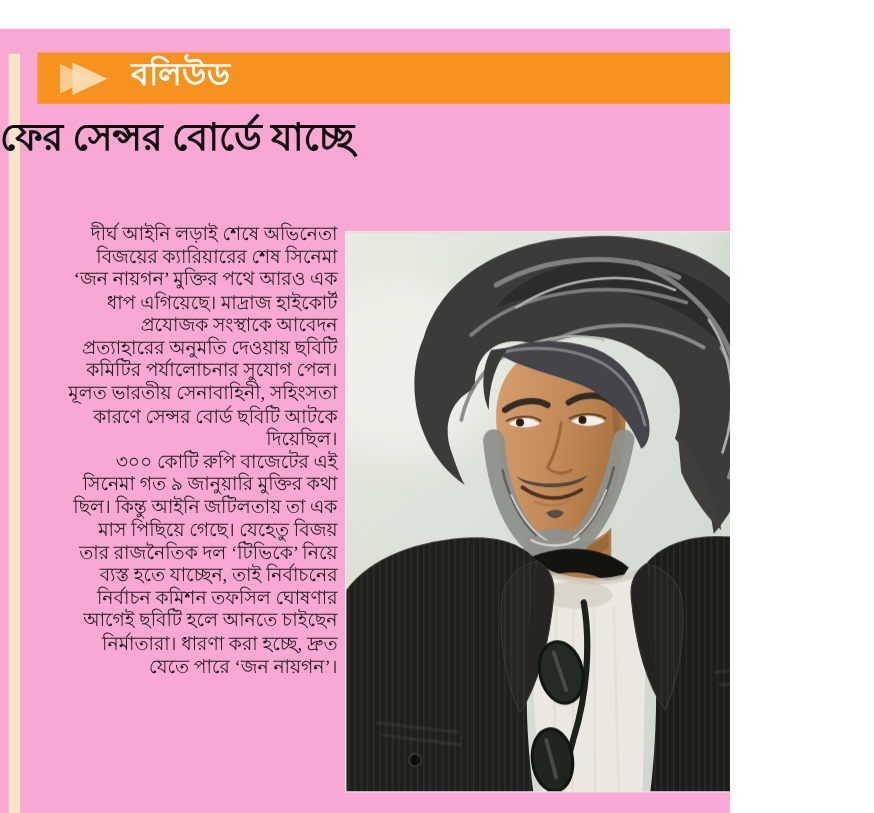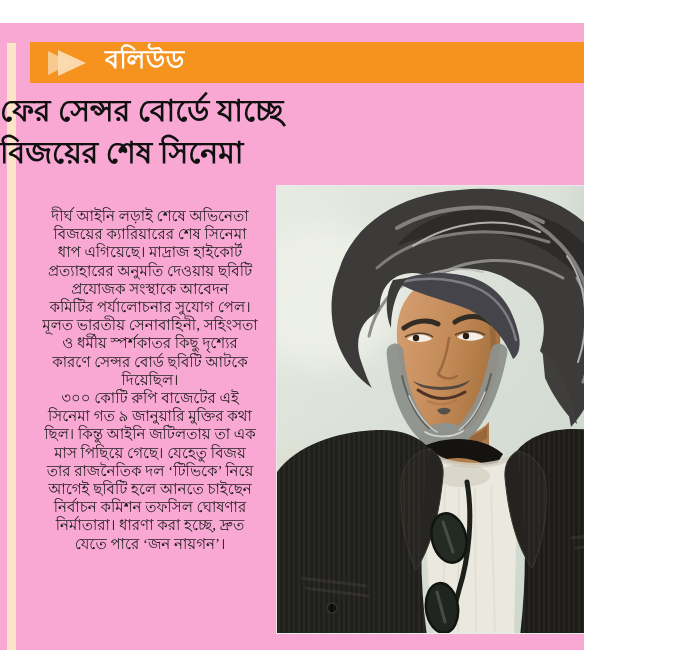--- a/index.html
+++ b/index.html
@@ -36,22 +36,22 @@
     letter-spacing: 0.5px;
     padding-bottom: 3px;
   }
   .headline {
     position: absolute; left: 0; top: 67px; width: 699px;
     text-align: left;
     color: #101010;
     font-size: 30px; line-height: 42px; font-weight: 600;
   }
   .article {
-    position: absolute; left: 30px; top: 184px; width: 240px;
-    text-align: center;
+    position: absolute; left: 30px; top: 156px; width: 240px;
+    text-align: right;
     color: #1c1c1c;
     font-size: 15px; line-height: 18.2px;
   }
   .article-line { min-height: 18.2px; }
   .photo {
     position: absolute; left: 277px; top: 163px;
     width: 398px; height: 447px;
     background: #dfe5dc;
     outline: 1px solid #e9e9e9;
   }
@@ -67,41 +67,41 @@
   <div class="header-bar">
     <svg class="play-icon" width="46" height="28" viewBox="0 0 46 28">
       <polygon points="2,2 26,14 2,26" fill="#f9d4a4" opacity="0.85"></polygon>
       <polygon points="12,1 40,14 12,27" fill="#fbdcb2" opacity="0.95"></polygon>
     </svg>
     <span class="section-label">বলিউড</span>
   </div>
 
   <div class="headline">
     <div>ফের সেন্সর বোর্ডে যাচ্ছে</div>
-    <div>বিজয়ের শেষ সিনেমা</div>
   </div>
 
   <div class="article">
       <div class="article-line">দীর্ঘ আইনি লড়াই শেষে অভিনেতা</div>
       <div class="article-line">বিজয়ের ক্যারিয়ারের শেষ সিনেমা</div>
+      <div class="article-line">‘জন নায়গন’ মুক্তির পথে আরও এক</div>
       <div class="article-line">ধাপ এগিয়েছে। মাদ্রাজ হাইকোর্ট</div>
+      <div class="article-line">প্রযোজক সংস্থাকে আবেদন</div>
       <div class="article-line">প্রত্যাহারের অনুমতি দেওয়ায় ছবিটি</div>
-      <div class="article-line">প্রযোজক সংস্থাকে আবেদন</div>
       <div class="article-line">কমিটির পর্যালোচনার সুযোগ পেল।</div>
       <div class="article-line">মূলত ভারতীয় সেনাবাহিনী, সহিংসতা</div>
-      <div class="article-line">ও ধর্মীয় স্পর্শকাতর কিছু দৃশ্যের</div>
       <div class="article-line">কারণে সেন্সর বোর্ড ছবিটি আটকে</div>
       <div class="article-line">দিয়েছিল।</div>
       <div class="article-line">৩০০ কোটি রুপি বাজেটের এই</div>
       <div class="article-line">সিনেমা গত ৯ জানুয়ারি মুক্তির কথা</div>
       <div class="article-line">ছিল। কিন্তু আইনি জটিলতায় তা এক</div>
       <div class="article-line">মাস পিছিয়ে গেছে। যেহেতু বিজয়</div>
       <div class="article-line">তার রাজনৈতিক দল ‘টিভিকে’ নিয়ে</div>
+      <div class="article-line">ব্যস্ত হতে যাচ্ছেন, তাই নির্বাচনের</div>
+      <div class="article-line">নির্বাচন কমিশন তফসিল ঘোষণার</div>
       <div class="article-line">আগেই ছবিটি হলে আনতে চাইছেন</div>
-      <div class="article-line">নির্বাচন কমিশন তফসিল ঘোষণার</div>
       <div class="article-line">নির্মাতারা। ধারণা করা হচ্ছে, দ্রুত</div>
       <div class="article-line">যেতে পারে ‘জন নায়গন’।</div>
     </div>
 
   <div class="photo">
     <svg width="398" height="447" viewBox="0 0 398 447" xmlns="http://www.w3.org/2000/svg">
       <defs>
         <linearGradient id="bgg" x1="0" y1="0" x2="1" y2="1">
           <stop offset="0" stop-color="#e7ebe2"></stop>
           <stop offset="0.55" stop-color="#d6ddd4"></stop>

